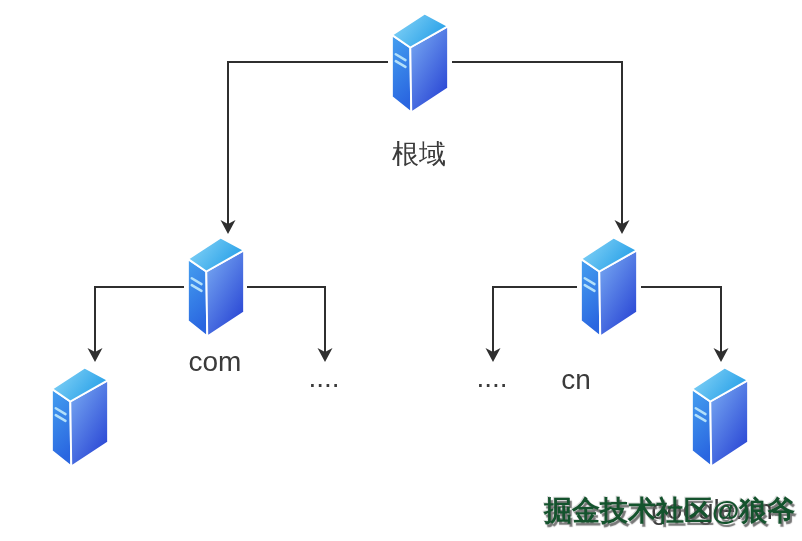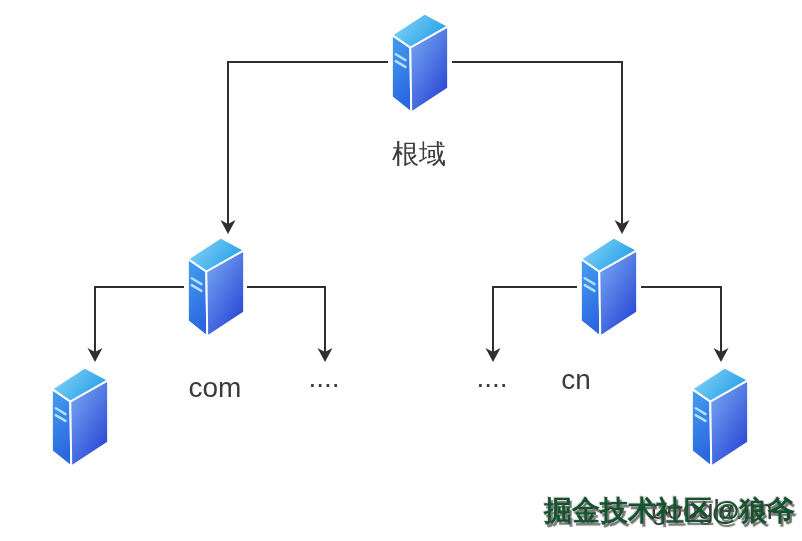--- a/index.html
+++ b/index.html
@@ -37,21 +37,21 @@
   }
   .cjk { font-size: 27px; }
   
   .pos-server-root      { left: 388px; top: 10px; }
   .pos-server-com       { left: 184px; top: 234px; }
   .pos-server-cn        { left: 577px; top: 234px; }
   .pos-server-servercom { left: 48px;  top: 364px; }
   .pos-server-googlecn  { left: 688px; top: 364px; }
 
   .pos-label-root      { left: 369px; top: 139px; width: 100px; }
-  .pos-label-com       { left: 165px; top: 373px; width: 100px; }
+  .pos-label-com       { left: 165px; top: 347px; width: 100px; }
   .pos-label-com-more  { left: 284px; top: 363px; width: 80px; }
   .pos-label-servercom { left: 4px;   top: 495px; width: 160px; }
   .pos-label-cn        { left: 526px; top: 365px; width: 100px; }
   .pos-label-cn-more   { left: 452px; top: 363px; width: 80px; }
   .pos-label-googlecn  { left: 632px; top: 495px; width: 160px; }
 
   .watermark {
     position: absolute;
     left: 544px; top: 492px;
     font-size: 28px;

